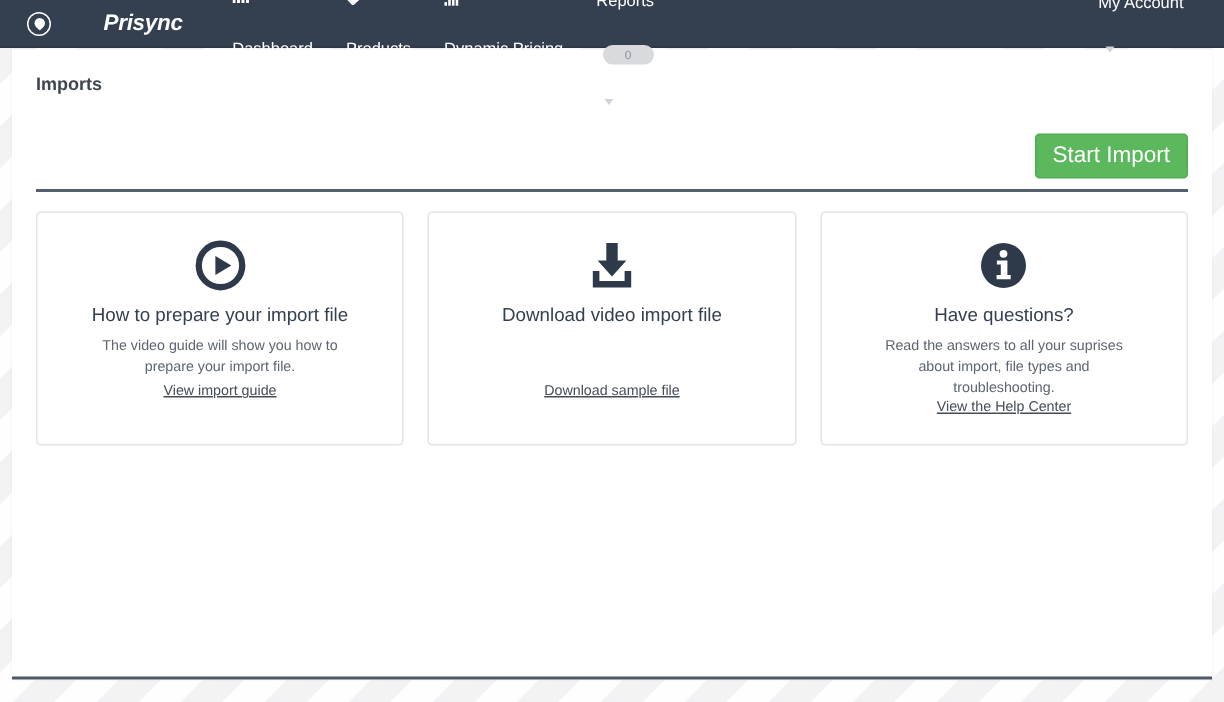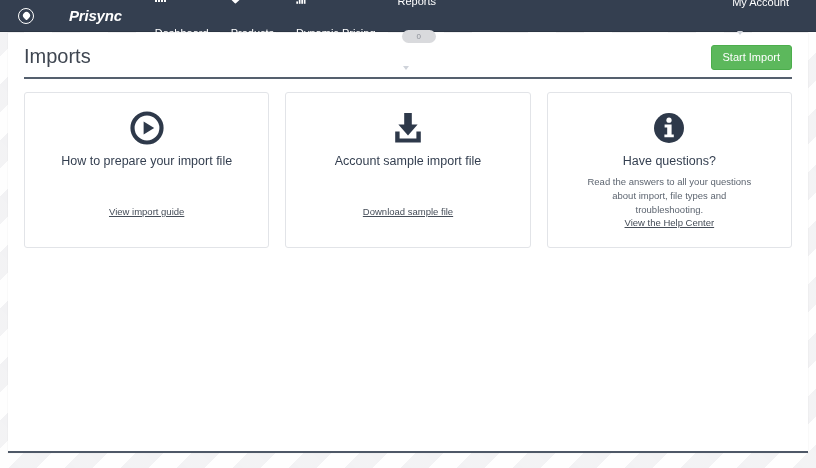--- a/index.html
+++ b/index.html
@@ -102,36 +102,37 @@
     background: #ffffff;
     border-bottom: 2px solid #4e5867;
     box-shadow: 0 0 0 1px rgba(0,0,0,0.02);
   }
   .page-head {
     padding: 12px 16px 0 16px;
     display: flex;
     align-items: flex-start;
   }
   .page-title {
-    font-size: 20px;
+    font-size: 12px;
     color: #3f4651;
-    font-weight: normal;
+    font-weight: bold;
     margin: 0;
     line-height: 22px;
   }
   .btn-primary {
     margin-left: auto;
     background: #5cb85c;
     color: #ffffff;
-    font-size: 11px;
+    font-size: 15px;
     border: 1px solid #4cae4c;
     border-radius: 3px;
     padding: 5px 11px 6px;
     cursor: pointer;
     font-family: "Liberation Sans", sans-serif;
+    margin-top: 44px;
   }
   .title-rule {
     margin: 7px 16px 0 16px;
     height: 2px;
     background: #55606e;
   }
 
   
   .cards {
     display: flex;
@@ -272,43 +273,44 @@
   <div class="cards">
 
     <div class="card">
       <div class="card-icon">
         <svg width="34" height="34" viewBox="0 0 34 34">
           <circle cx="17" cy="17" r="14.5" fill="none" stroke="#2e394a" stroke-width="4.2"></circle>
           <path d="M13.6 10.6 L24.2 17 L13.6 23.4 Z" fill="#2e394a"></path>
         </svg>
       </div>
       <h2 class="card-title">How to prepare your import file</h2>
+      <p class="card-desc">The video guide will show you how to prepare your import file.</p>
       <a class="card-link" href="#">View import guide</a>
     </div>
 
     <div class="card">
       <div class="card-icon">
         <svg width="34" height="32" viewBox="0 0 34 32" fill="#2e394a">
           <rect x="13.2" y="1" width="7.6" height="13"></rect>
           <path d="M7.4 12.6 L26.6 12.6 L17 23.4 Z"></path>
           <path d="M4.2 19.6 L8.6 19.6 L8.6 26.4 L25.4 26.4 L25.4 19.6 L29.8 19.6 L29.8 30.6 L4.2 30.6 Z"></path>
         </svg>
       </div>
-      <h2 class="card-title">Account sample import file</h2>
+      <h2 class="card-title">Download video import file</h2>
       <a class="card-link" href="#">Download sample file</a>
     </div>
 
     <div class="card">
       <div class="card-icon">
         <svg width="34" height="34" viewBox="0 0 34 34">
           <circle cx="17" cy="17" r="15" fill="#2e394a"></circle>
           <circle cx="17" cy="9.2" r="2.6" fill="#ffffff"></circle>
           <path d="M12.6 13.6 L19.6 13.6 L19.6 23.4 L21.8 23.4 L21.8 26.2 L12.4 26.2 L12.4 23.4 L15.2 23.4 L15.2 16.4 L12.6 16.4 Z" fill="#ffffff"></path>
         </svg>
       </div>
       <h2 class="card-title">Have questions?</h2>
-      <p class="card-desc">Read the answers to all your questions about import, file types and troubleshooting.</p>
+      <p class="card-desc">Read the answers to all your suprises about import, file types and troubleshooting.</p>
       <a class="card-link" href="#">View the Help Center</a>
     </div>
 
   </div>
 
 </div>
 
 </body></html>

